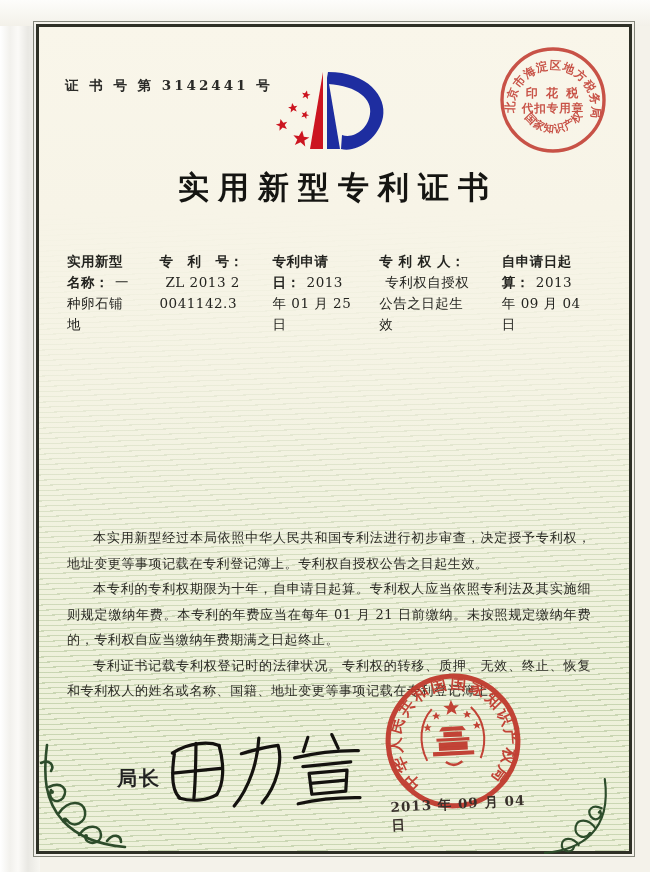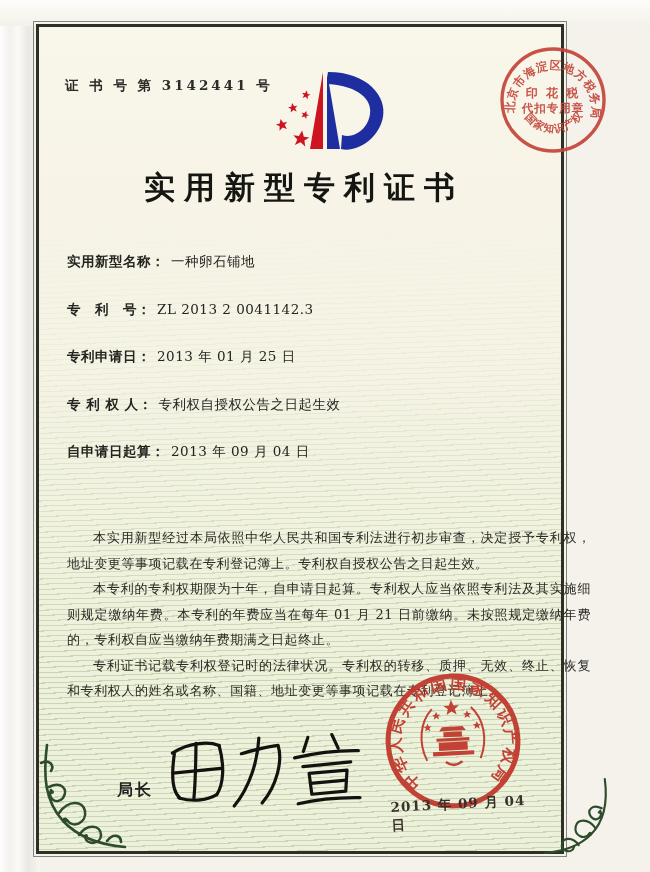--- a/index.html
+++ b/index.html
@@ -11,21 +11,21 @@
   .scan-edge{
     position:absolute;left:0;top:0;width:40px;height:872px;
     background:linear-gradient(90deg,#ffffff 0%,#f2f1ed 25%,#fbfaf7 45%,#e9e8e3 70%,#f7f6f1 100%);
   }
   .scan-top{
     position:absolute;left:0;top:0;width:650px;height:26px;
     background:linear-gradient(180deg,#fdfdfb 0%,#f3f1e9 100%);
   }
   
   .page{
-    position:absolute;left:36px;top:24px;width:528px;height:830px;
+    position:absolute;left:36px;top:24px;width:596px;height:830px;
     box-sizing:border-box;
     border:3px solid #2e3026;
     outline:1px solid #83857a;
     outline-offset:2px;
     background:
       linear-gradient(180deg,#f9f6ea 0%,#f7f4e7 22%,rgba(247,244,231,0.8) 42%,rgba(247,244,231,0.45) 60%,rgba(245,243,226,0.18) 78%,rgba(242,242,222,0.22) 100%),
       repeating-linear-gradient(178deg,rgba(128,160,98,0.42) 0px,rgba(128,160,98,0.42) 1.1px,rgba(236,241,218,0) 1.1px,rgba(236,241,218,0) 5.2px),
       #ecf0d9;
   }
   .cert-no{
@@ -34,36 +34,35 @@
   }
   .logo{position:absolute;left:205px;top:32px;width:168px;height:108px;}
   .tax-seal{position:absolute;left:459px;top:18px;width:110px;height:110px;opacity:.92;}
   .title{
     position:absolute;left:4px;top:140px;width:100%;margin:0;
     text-align:center;font-size:31px;font-weight:700;color:#151512;
     letter-spacing:9px;font-family:"DejaVu Serif","Liberation Serif",serif;
   }
   .fields{
     position:absolute;left:28px;top:224px;width:520px;
-    display:flex;flex-direction:column;gap:26.5px;
+    display:flex;flex-direction:row;gap:26.5px;
   }
   .frow{font-size:13.5px;color:#242420;line-height:21px;letter-spacing:0.5px;}
   .flabel{font-weight:600;}
   .fvalue{margin-left:6px;}
   .body-text{
     position:absolute;left:28px;top:498px;width:524px;
     font-size:13px;line-height:25.5px;color:#2a2a24;
     text-align:justify;letter-spacing:0.6px;
   }
   .body-text p{margin:0;text-indent:2em;}
   .director{
     position:absolute;left:78px;top:738px;
-    font-size:16px;letter-spacing:2px;color:#222;font-weight:600;
+    font-size:20px;letter-spacing:2px;color:#222;font-weight:600;
     font-family:"DejaVu Sans","Liberation Sans",sans-serif;
-    margin-top:15px;
   }
   .signature{position:absolute;left:118px;top:696px;width:210px;height:95px;}
   .big-seal{position:absolute;left:344px;top:644px;width:140px;height:140px;transform:rotate(-3deg);opacity:.95;}
   .seal-date{
     position:absolute;left:352px;top:768px;width:150px;
     font-size:13.5px;font-weight:700;color:#38302b;letter-spacing:1px;
     transform:rotate(-3deg);
   }
   .footer{
     position:absolute;left:0;top:804px;width:100%;text-align:center;

